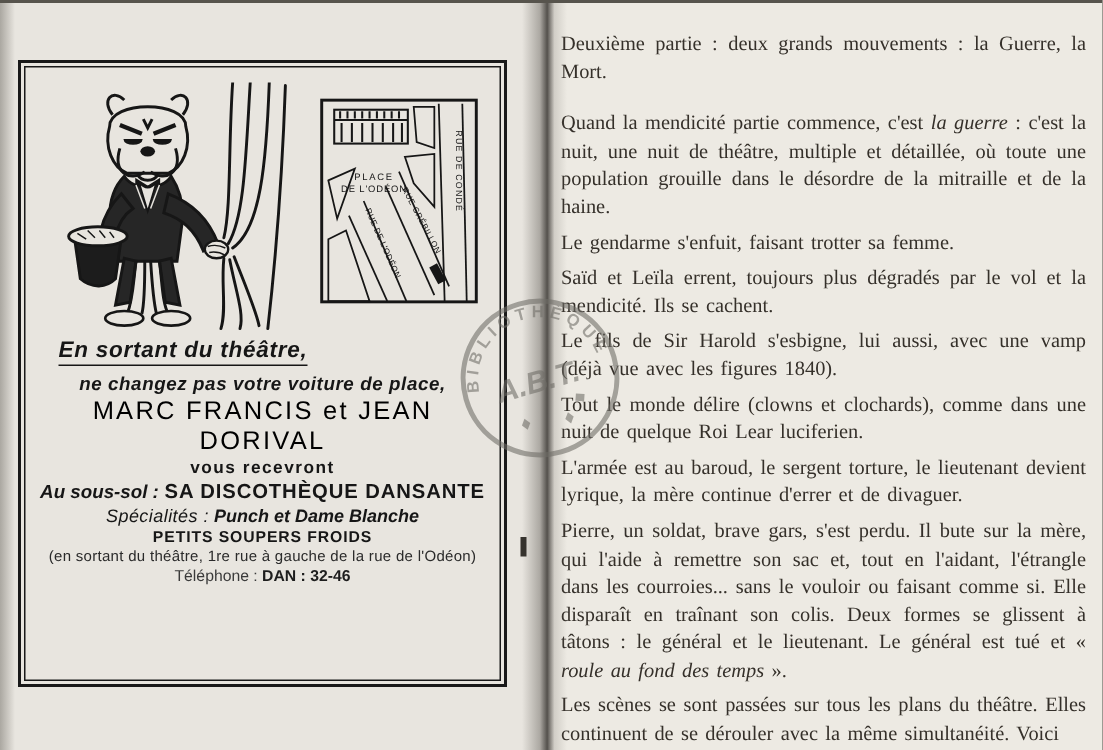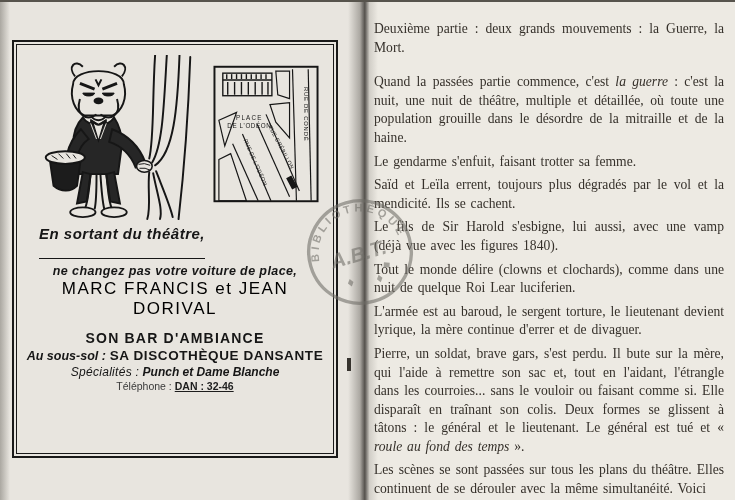--- a/index.html
+++ b/index.html
@@ -20,38 +20,38 @@
 
   
   .ad-box{position:absolute;left:12px;top:40px;width:326px;height:418px;
     border:2px solid #191919;padding:2px;box-sizing:border-box;z-index:2;}
   .ad-inner{width:100%;height:100%;border:1px solid #191919;box-sizing:border-box;
     padding:10px 8px 6px 8px;color:#161616;}
   .ad-illustrations{display:flex;justify-content:space-between;align-items:flex-start;height:168px;}
   .dog-wrap{margin-left:14px;}
   .map-wrap{margin-right:6px;margin-top:10px;}
   .ad-intro{font-size:15px;font-style:italic;font-weight:bold;letter-spacing:.5px;
-    margin:2px 0 4px 14px;display:inline-block;border-bottom:1.5px solid #161616;padding-bottom:16px;text-align:right;}
+    margin:2px 0 4px 14px;display:inline-block;border-bottom:1.5px solid #161616;padding-bottom:1px;text-align:right;}
   .ad-center{text-align:center;}
   .ad-line{font-size:12.5px;font-style:italic;font-weight:bold;letter-spacing:.4px;line-height:16px;}
   .ad-title{font-size:29px;font-weight:bold;letter-spacing:11px;margin:7px 0 2px 0;text-indent:8px;}
   .ad-hosts{font-size:17px;font-weight:400;letter-spacing:1.5px;color:#000000;}
   .ad-recevront{font-size:11.5px;font-weight:bold;letter-spacing:1px;margin-top:2px;}
   .ad-bar{font-size:14px;font-weight:bold;letter-spacing:1.2px;margin-top:11px;}
   .ad-basement{font-size:13.5px;margin-top:2px;}
   .ad-basement .lbl{font-style:italic;font-weight:bold;font-size:12.5px;}
   .ad-basement .val{font-weight:bold;letter-spacing:.6px;}
   .ad-spec{font-size:12px;margin-top:2px;}
   .ad-spec .lbl{font-style:italic;letter-spacing:.3px;text-align:right;}
   .ad-spec .val{font-weight:bold;font-style:italic;}
   .ad-soupers{font-size:10.5px;font-weight:bold;letter-spacing:.6px;margin-top:1px;}
   .ad-address{font-size:11.5px;font-weight:bold;margin-top:9px;}
   .ad-note{font-size:10px;letter-spacing:.2px;margin-top:2px;color:#2a2a2a;}
   .ad-phone{font-size:10.5px;margin-top:1px;color:#3a3a3a;}
-  .ad-phone .val{font-weight:bold;color:#1d1d1d;text-decoration:underline;}
+  .ad-phone .val{font-weight:bold;color:#1d1d1d;}
 
   
   .text-col{position:absolute;left:11px;top:20px;width:350px;
     font-family:"Liberation Serif",serif;font-size:13.6px;line-height:18.6px;
     color:#35302a;text-align:justify;word-spacing:1.5px;}
   .text-col p{margin:0 0 5px 0;}
   .text-col p.sp-after{margin-bottom:16px;}
   .text-col .it{font-style:italic;}
 
   
@@ -191,46 +191,48 @@
             </svg>
           </div>
         </div>
 
         <div>
           <span class="ad-intro">En sortant du théâtre,</span>
         </div>
         <div class="ad-center">
           <div class="ad-line">ne changez pas votre voiture de place,</div>
           <div class="ad-hosts">MARC FRANCIS et JEAN DORIVAL</div>
-          <div class="ad-bar">SON BAR D'AMBIANCE</div>
+          <div class="ad-recevront">vous recevront</div>
           <div class="ad-basement">
             <span class="lbl">Au sous-sol :</span>
             <span class="val">SA DISCOTHÈQUE DANSANTE</span>
           </div>
           <div class="ad-spec">
             <span class="lbl">Spécialités :</span>
             <span class="val">Punch et Dame Blanche</span>
           </div>
+          <div class="ad-soupers">PETITS SOUPERS FROIDS</div>
+          <div class="ad-note">(en sortant du théâtre, 1re rue à gauche de la rue de l'Odéon)</div>
           <div class="ad-phone">
             <span>Téléphone :</span>
             <span class="val">DAN : 32-46</span>
           </div>
         </div>
 
       </div>
     </div>
   </div>
 
   <div class="spine"></div>
   <div class="spine-tick"></div>
 
   <div class="page page-right">
     <div class="text-col" id="paragraphs">
         <p class="sp-after"><span>Deuxième partie : deux grands mouvements : la Guerre, la Mort.</span></p>
-        <p><span>Quand la passées partie commence, c'est </span><span class="it">la guerre</span><span> : c'est la nuit, une nuit de théâtre, multiple et détaillée, où toute une population grouille dans le désordre de la mitraille et de la haine.</span></p>
+        <p><span>Quand la mendicité partie commence, c'est </span><span class="it">la guerre</span><span> : c'est la nuit, une nuit de théâtre, multiple et détaillée, où toute une population grouille dans le désordre de la mitraille et de la haine.</span></p>
         <p><span>Le gendarme s'enfuit, faisant trotter sa femme.</span></p>
         <p><span>Saïd et Leïla errent, toujours plus dégradés par le vol et la mendicité. Ils se cachent.</span></p>
         <p><span>Le fils de Sir Harold s'esbigne, lui aussi, avec une vamp (déjà vue avec les figures 1840).</span></p>
         <p><span>Tout le monde délire (clowns et clochards), comme dans une nuit de quelque Roi Lear luciferien.</span></p>
         <p><span>L'armée est au baroud, le sergent torture, le lieutenant devient lyrique, la mère continue d'errer et de divaguer.</span></p>
         <p><span>Pierre, un soldat, brave gars, s'est perdu. Il bute sur la mère, qui l'aide à remettre son sac et, tout en l'aidant, l'étrangle dans les courroies... sans le vouloir ou faisant comme si. Elle disparaît en traînant son colis. Deux formes se glissent à tâtons : le général et le lieutenant. Le général est tué et « </span><span class="it">roule au fond des temps</span><span> ».</span></p>
         <p><span>Les scènes se sont passées sur tous les plans du théâtre. Elles continuent de se dérouler avec la même simultanéité. Voici</span></p>
       </div>
   </div>
 

